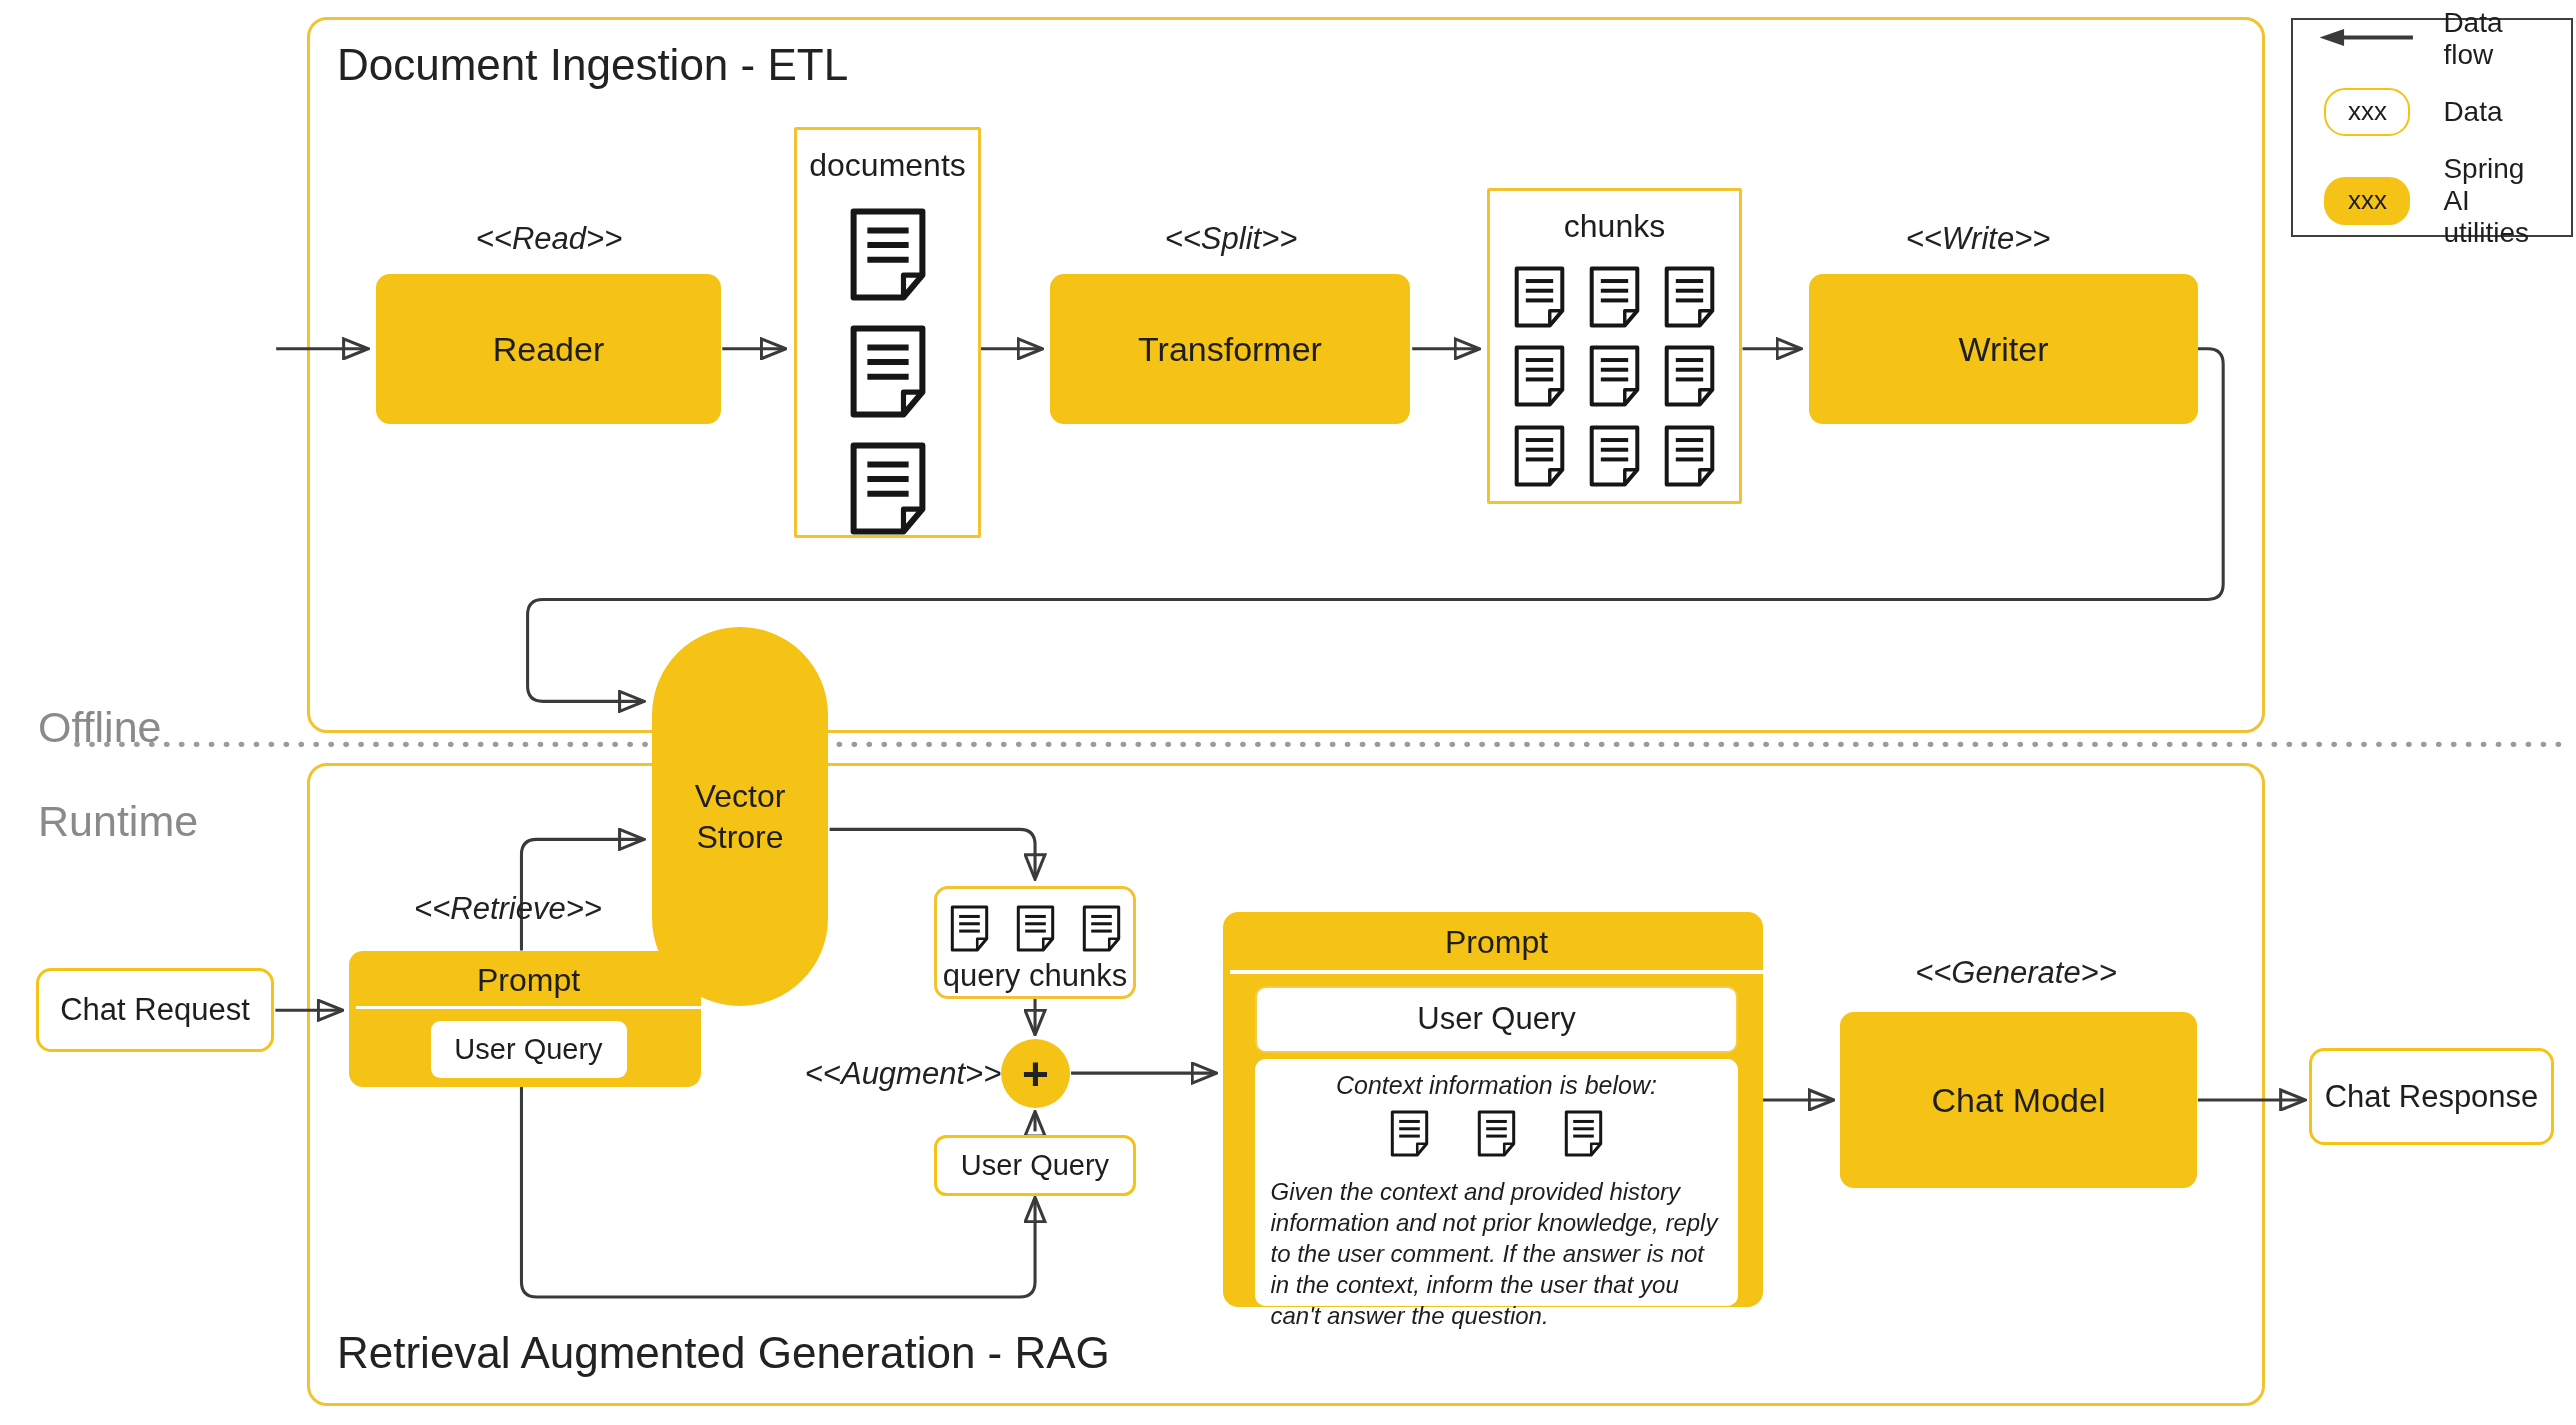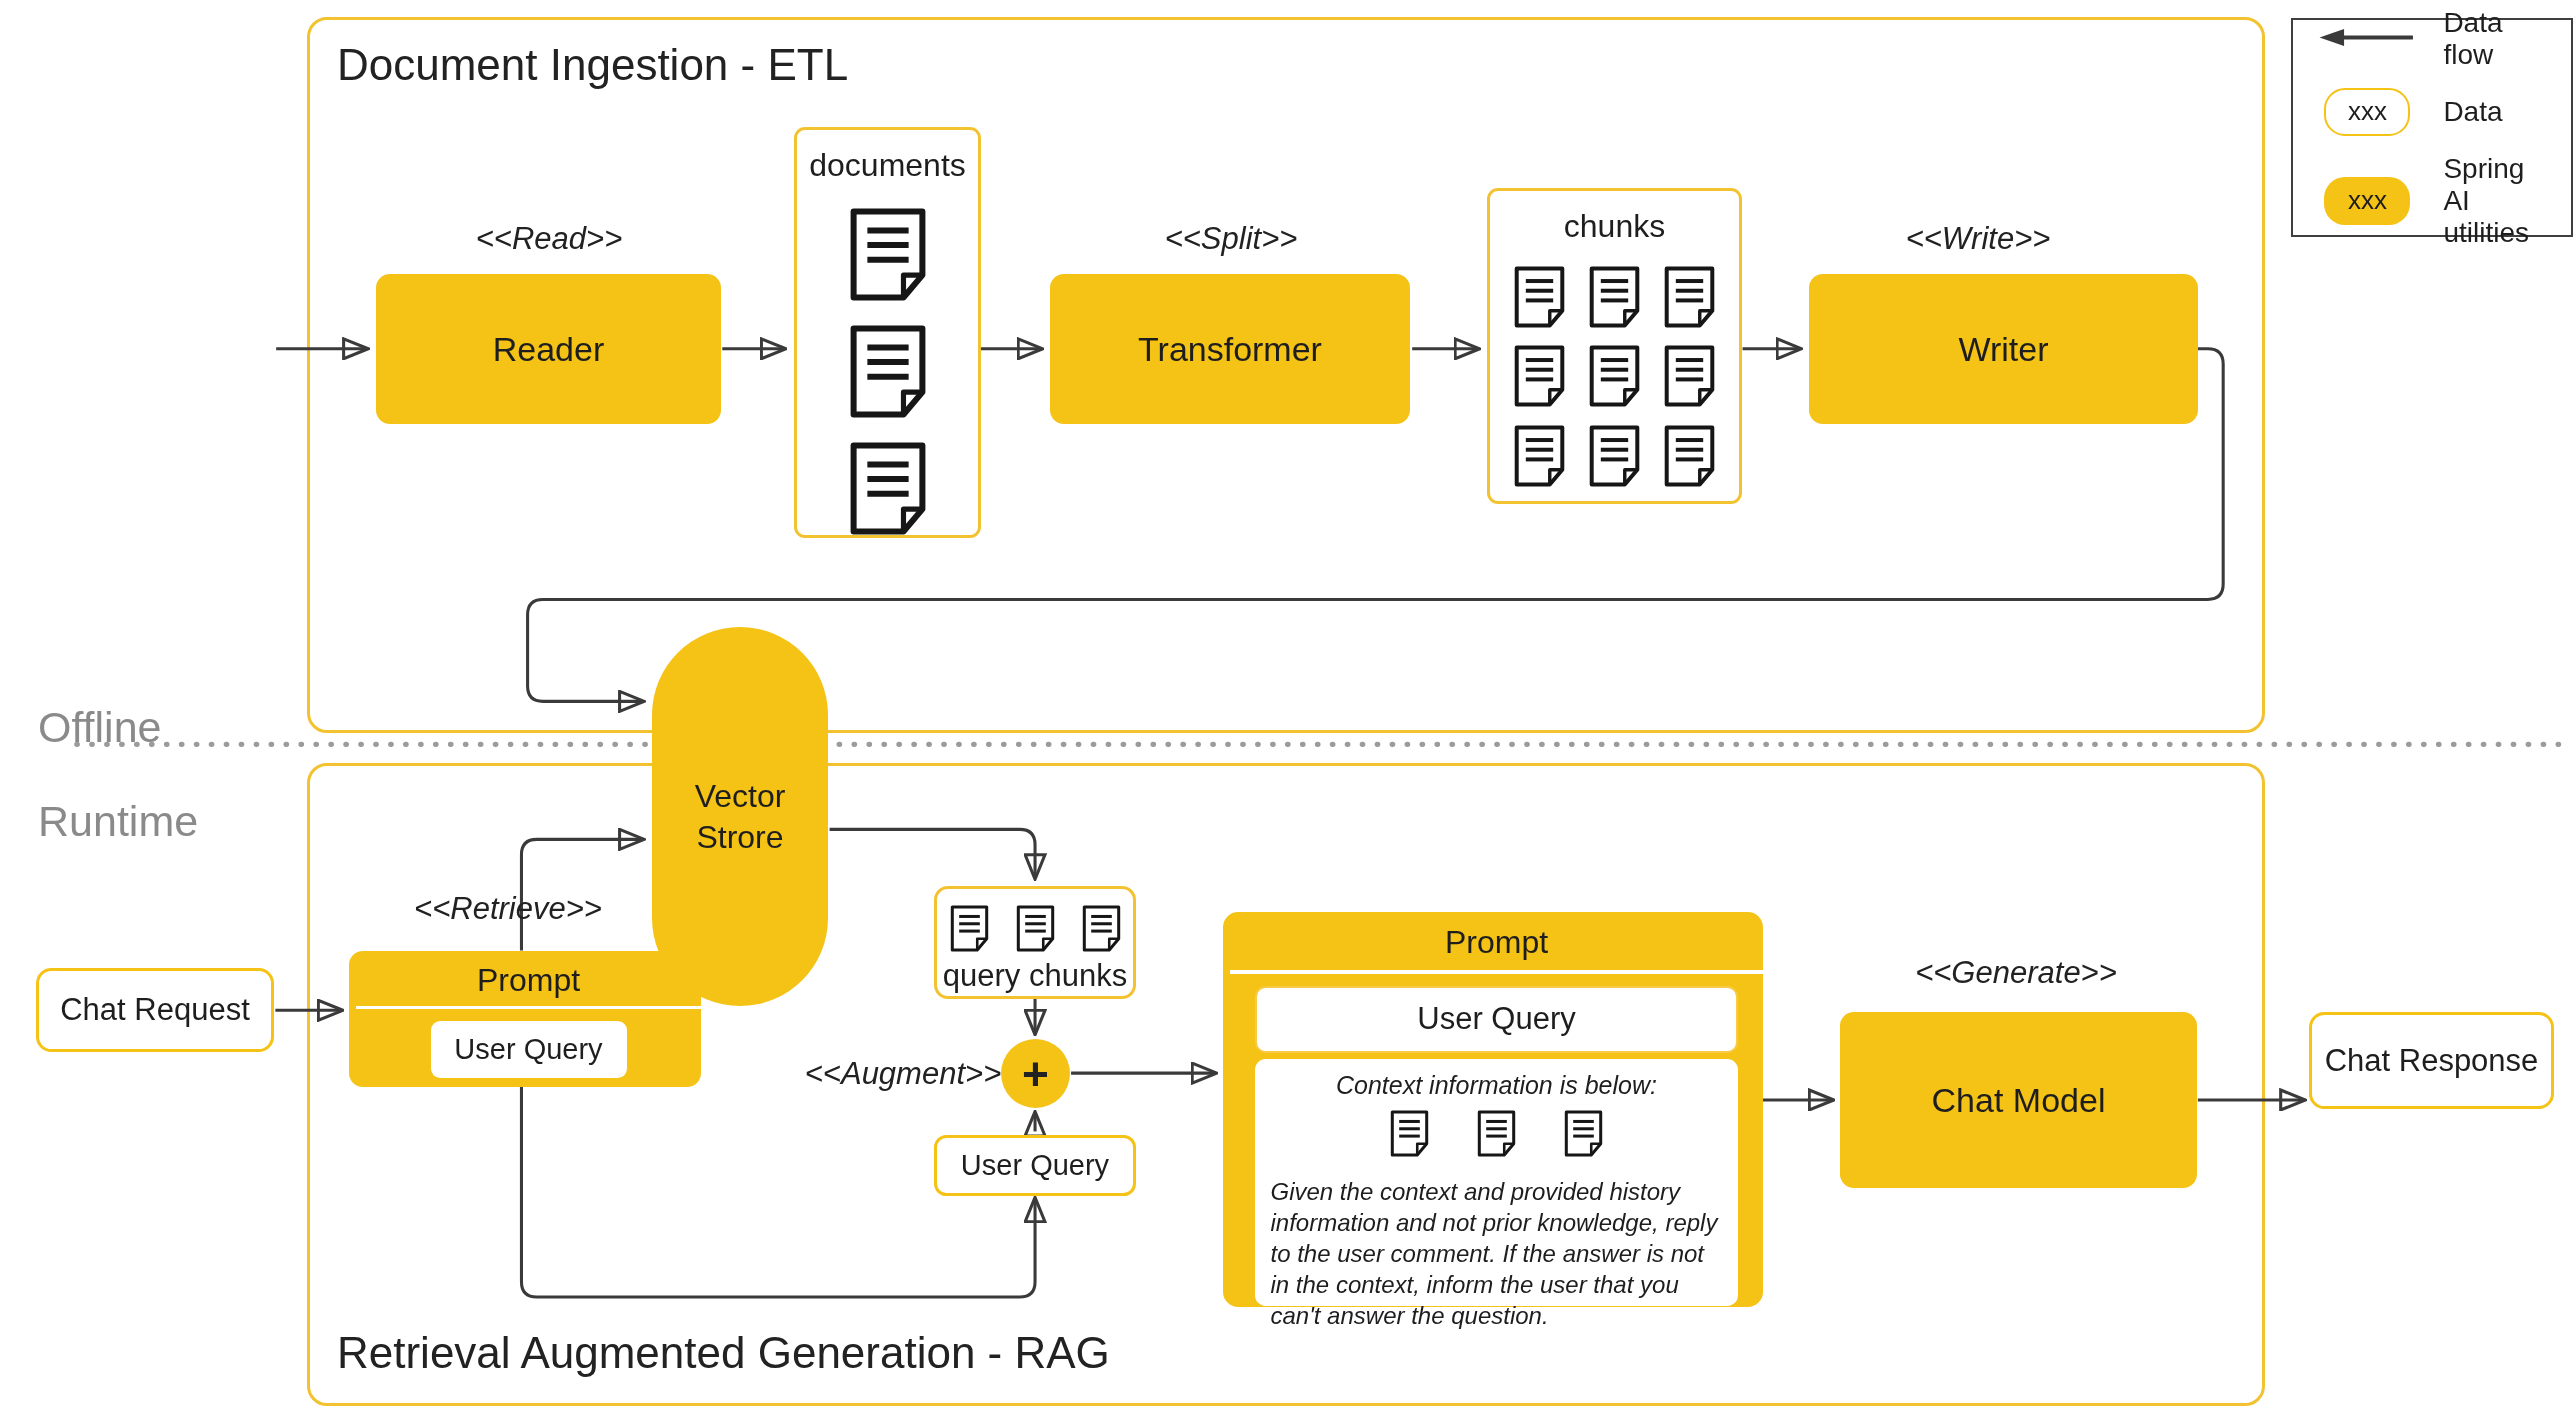--- a/index.html
+++ b/index.html
@@ -26,21 +26,21 @@
     display:flex;align-items:center;justify-content:center;font-size:31px;color:#1e1e1e;text-align:center;
   }
   .stereotype{
     position:absolute;font-style:italic;font-size:31px;color:#222;z-index:3;white-space:nowrap;text-align:center;transform:translateX(-50%);
   }
   .zone-label{
     position:absolute;font-size:43px;color:#8a8a8a;z-index:3;white-space:nowrap;margin-top:30px;
   }
   
   .panel{
-    position:absolute;background:#fff;border:3.1px solid #f2c230;border-radius:11px;z-index:3;
+    position:absolute;background:#fff;border:3.1px solid #f2c230;border-radius:2px;z-index:3;
     display:flex;flex-direction:column;align-items:center;
   }
   .panel .panel-title{font-size:32px;color:#1e1e1e;margin-top:17px;}
   .doc-icons{display:flex;align-items:center;justify-content:center;}
   .doc-icon{display:block;}
   .doc-icon svg{width:100%;height:100%;display:block;}
   .documents-icons{flex-direction:column;gap:20px;margin-top:21.5px;}
   .documents-icons .doc-icon{width:86px;height:97px;}
   .chunks-icons{display:grid;grid-template-columns:repeat(3,auto);gap:15.3px 18.4px;margin-top:20px;}
   .chunks-icons .doc-icon{width:57px;height:64px;}
@@ -407,18 +407,18 @@
         </div>
       <div class="ctx-text">Given the context and provided history information and not prior knowledge, reply to the user comment. If the answer is not in the context, inform the user that you can't answer the question.</div>
     </div>
   </div>
 
   <div class="stereotype" style="left:2016px;top:955px;">&lt;&lt;Generate&gt;&gt;</div>
   <div class="ybox" style="left:1840px;top:1012px;width:357px;height:176px;">
     <span>Chat Model</span>
   </div>
 
-  <div class="wbox" style="left:2309px;top:1012px;width:245px;height:97px;box-sizing:border-box;">
+  <div class="wbox" style="left:2309px;top:1048px;width:245px;height:97px;box-sizing:border-box;">
     <span>Chat Response</span>
   </div>
 
 </div>
 
 
 </body></html>

